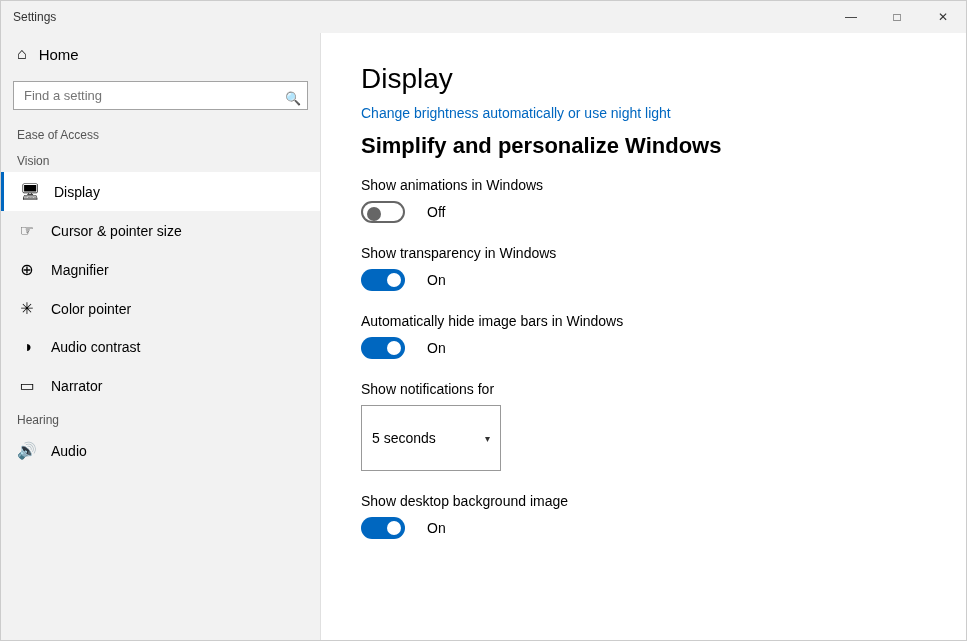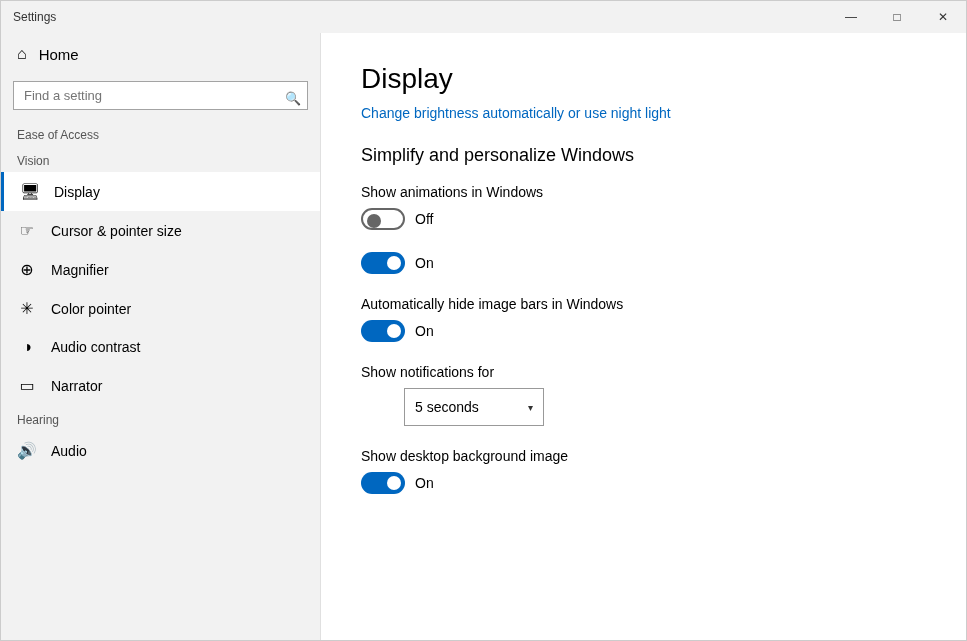--- a/index.html
+++ b/index.html
@@ -165,42 +165,42 @@
     }
 
     .link-blue {
       color: #0067c0;
       text-decoration: none;
       font-size: 14px;
       cursor: pointer;
     }
 
     .section-heading {
-      font-size: 18px;
-      font-weight: 400;
-      color: #000;
-      margin-top: 24px;
+      font-size: 22px;
+      font-weight: 700;
+      color: #000;
+      margin-top: 12px;
       margin-bottom: 18px;
     }
 
     .setting-block {
       margin-bottom: 22px;
     }
 
     .setting-label {
       font-size: 14px;
       color: #000;
       margin-bottom: 8px;
     }
 
     
     .toggle-row {
       display: flex;
       align-items: center;
-      gap: 10px;
+      gap: 22px;
     }
 
     .toggle {
       position: relative;
       width: 44px;
       height: 22px;
       flex-shrink: 0;
       cursor: pointer;
     }
 
@@ -236,27 +236,26 @@
     .toggle-state-label {
       font-size: 14px;
       color: #000;
     }
 
     
     .dropdown {
       display: flex;
       align-items: center;
       border: 1px solid #999;
-      padding: 10px 10px;
+      padding: 24px 10px;
       background: #fff;
       cursor: pointer;
       width: 140px;
       justify-content: space-between;
       font-size: 14px;
-      margin-left: 43px;
     }
 
     .dropdown-arrow {
       font-size: 10px;
       color: #333;
     }
   </style>
 </head>
 <body>
 
@@ -341,20 +340,21 @@
             <div class="toggle-track off">
               <div class="toggle-thumb"></div>
             </div>
           </div>
           <span class="toggle-state-label">Off</span>
         </div>
       </div>
 
       
       <div class="setting-block">
+        <div class="setting-label">Show transparency in Windows</div>
         <div class="toggle-row">
           <div class="toggle">
             <div class="toggle-track on">
               <div class="toggle-thumb"></div>
             </div>
           </div>
           <span class="toggle-state-label">On</span>
         </div>
       </div>
 

